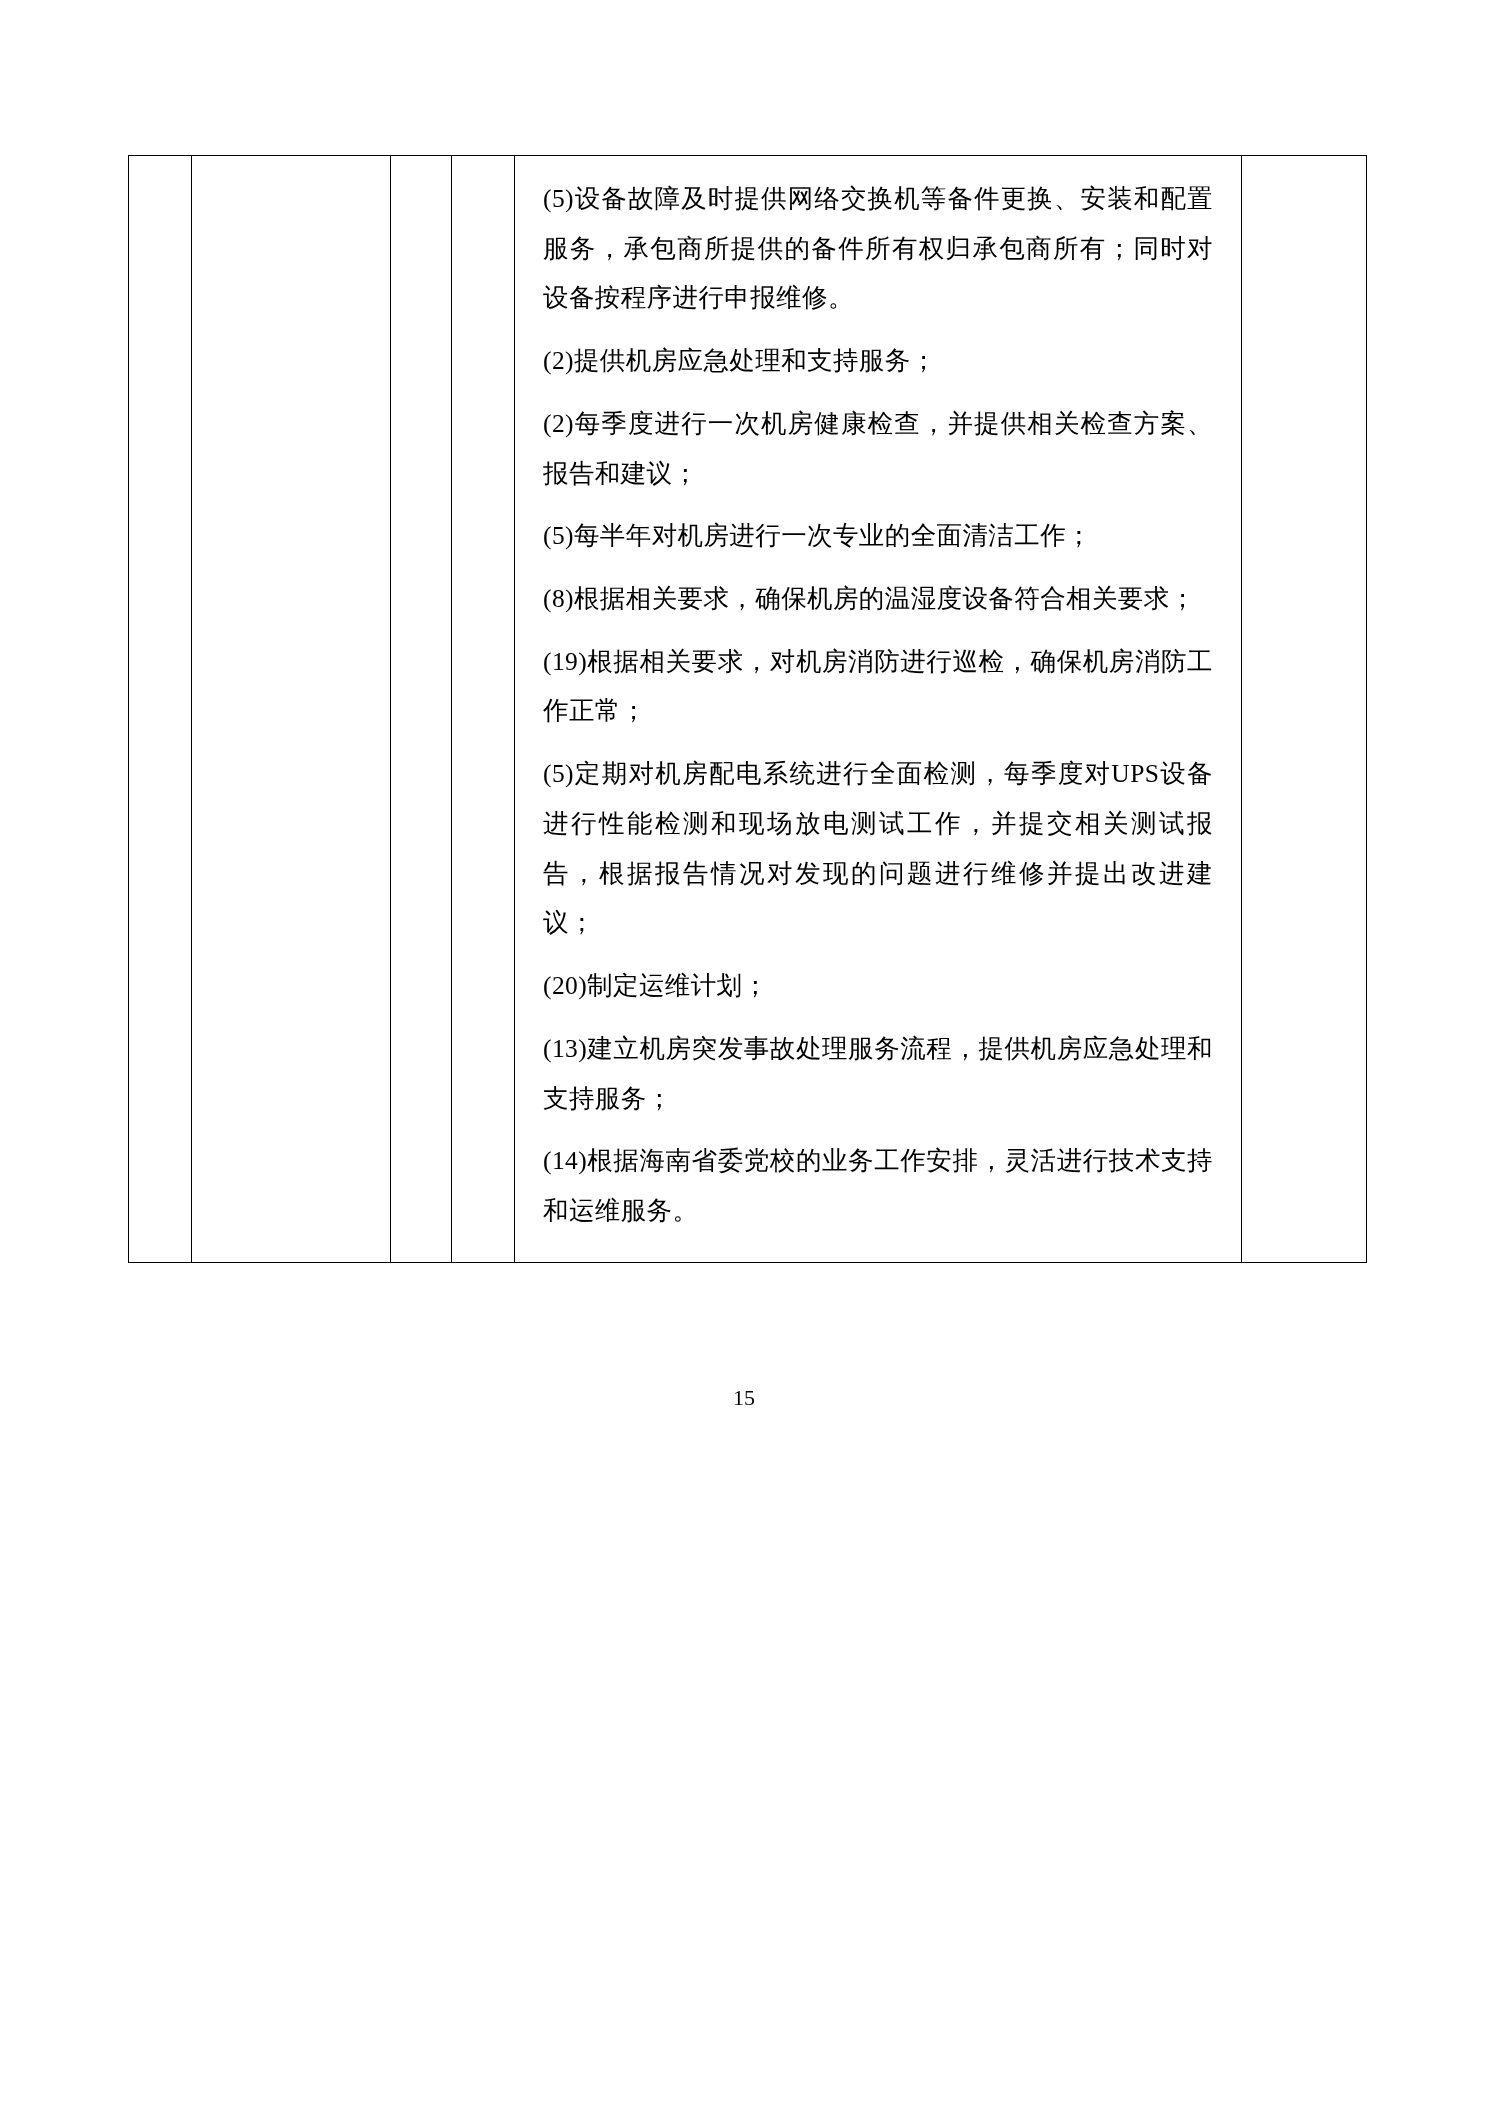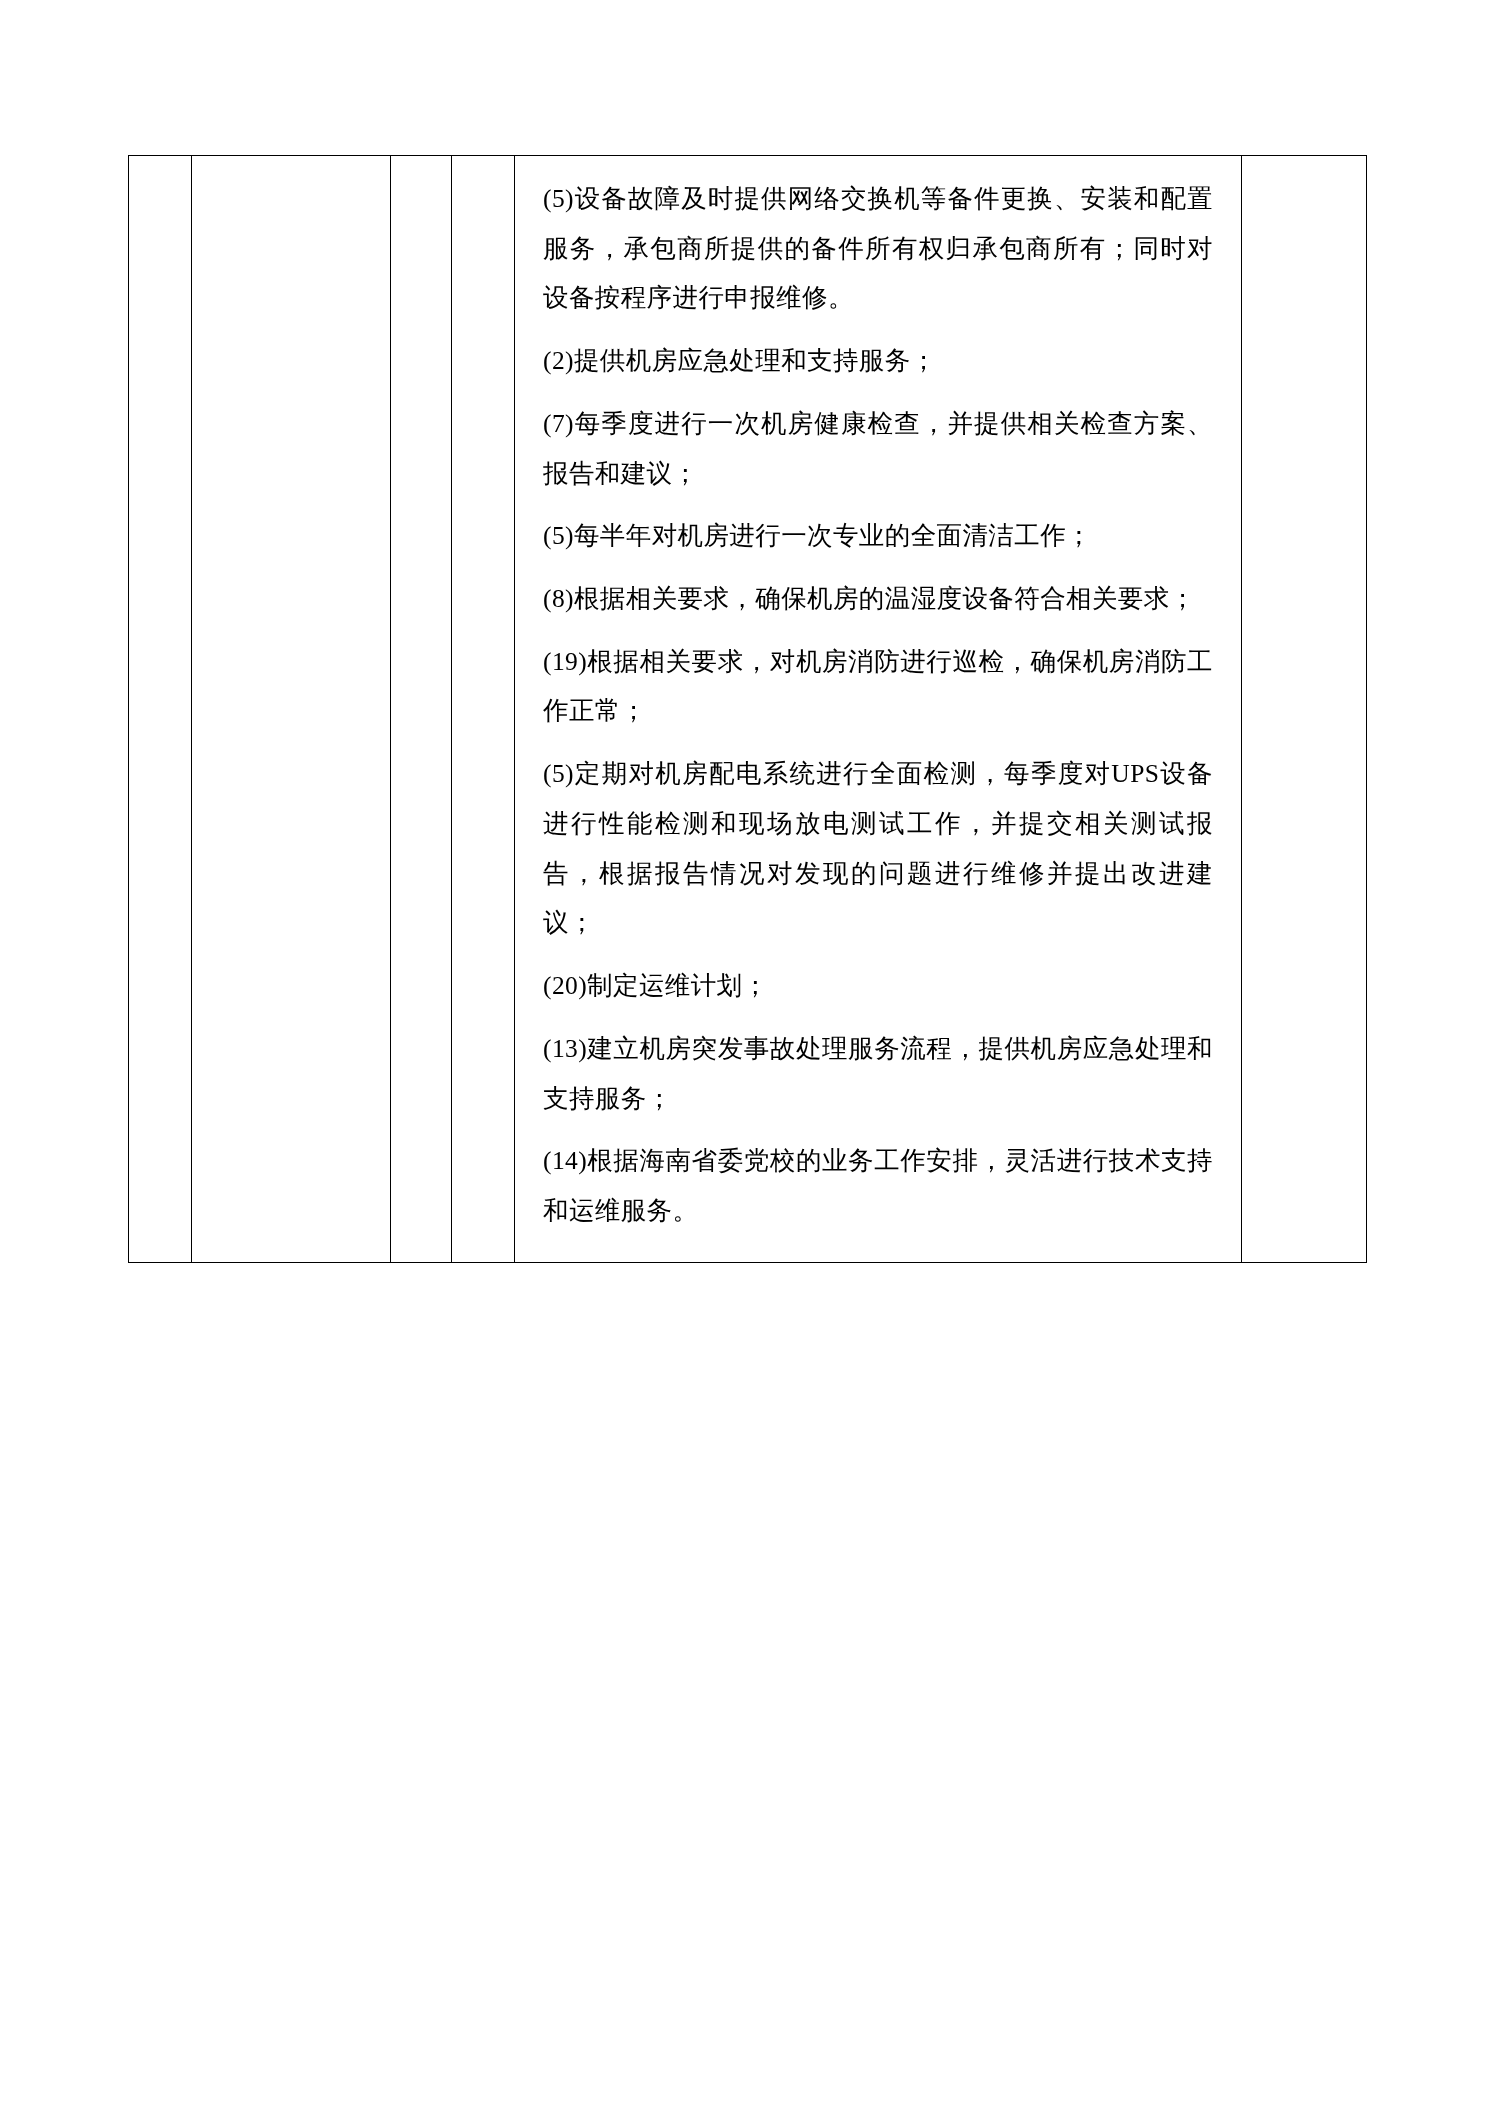--- a/index.html
+++ b/index.html
@@ -83,31 +83,32 @@
         <td class="col-c">
           <div class="cell-content"></div>
         </td>
         <td class="col-d">
           <div class="cell-content"></div>
         </td>
         <td class="col-e">
           <div class="cell-content">
             <p class="para">(5)设备故障及时提供网络交换机等备件更换、安装和配置服务，承包商所提供的备件所有权归承包商所有；同时对设备按程序进行申报维修。</p>
             <p class="para">(2)提供机房应急处理和支持服务；</p>
-            <p class="para">(7)每季度进行一次机房健康检查，并提供相关检查方案、报告和建议；</p>
+            <p class="para">(2)每季度进行一次机房健康检查，并提供相关检查方案、报告和建议；</p>
             <p class="para">(5)每半年对机房进行一次专业的全面清洁工作；</p>
             <p class="para">(8)根据相关要求，确保机房的温湿度设备符合相关要求；</p>
             <p class="para">(19)根据相关要求，对机房消防进行巡检，确保机房消防工作正常；</p>
             <p class="para">(5)定期对机房配电系统进行全面检测，每季度对UPS设备进行性能检测和现场放电测试工作，并提交相关测试报告，根据报告情况对发现的问题进行维修并提出改进建议；</p>
             <p class="para">(20)制定运维计划；</p>
             <p class="para">(13)建立机房突发事故处理服务流程，提供机房应急处理和支持服务；</p>
             <p class="para">(14)根据海南省委党校的业务工作安排，灵活进行技术支持和运维服务。</p>
           </div>
         </td>
         <td class="col-f">
           <div class="cell-content"></div>
         </td>
       </tr>
     </tbody>
   </table>
 
+  <div class="page-number">15</div>
 
 </div>
 
 </body></html>

